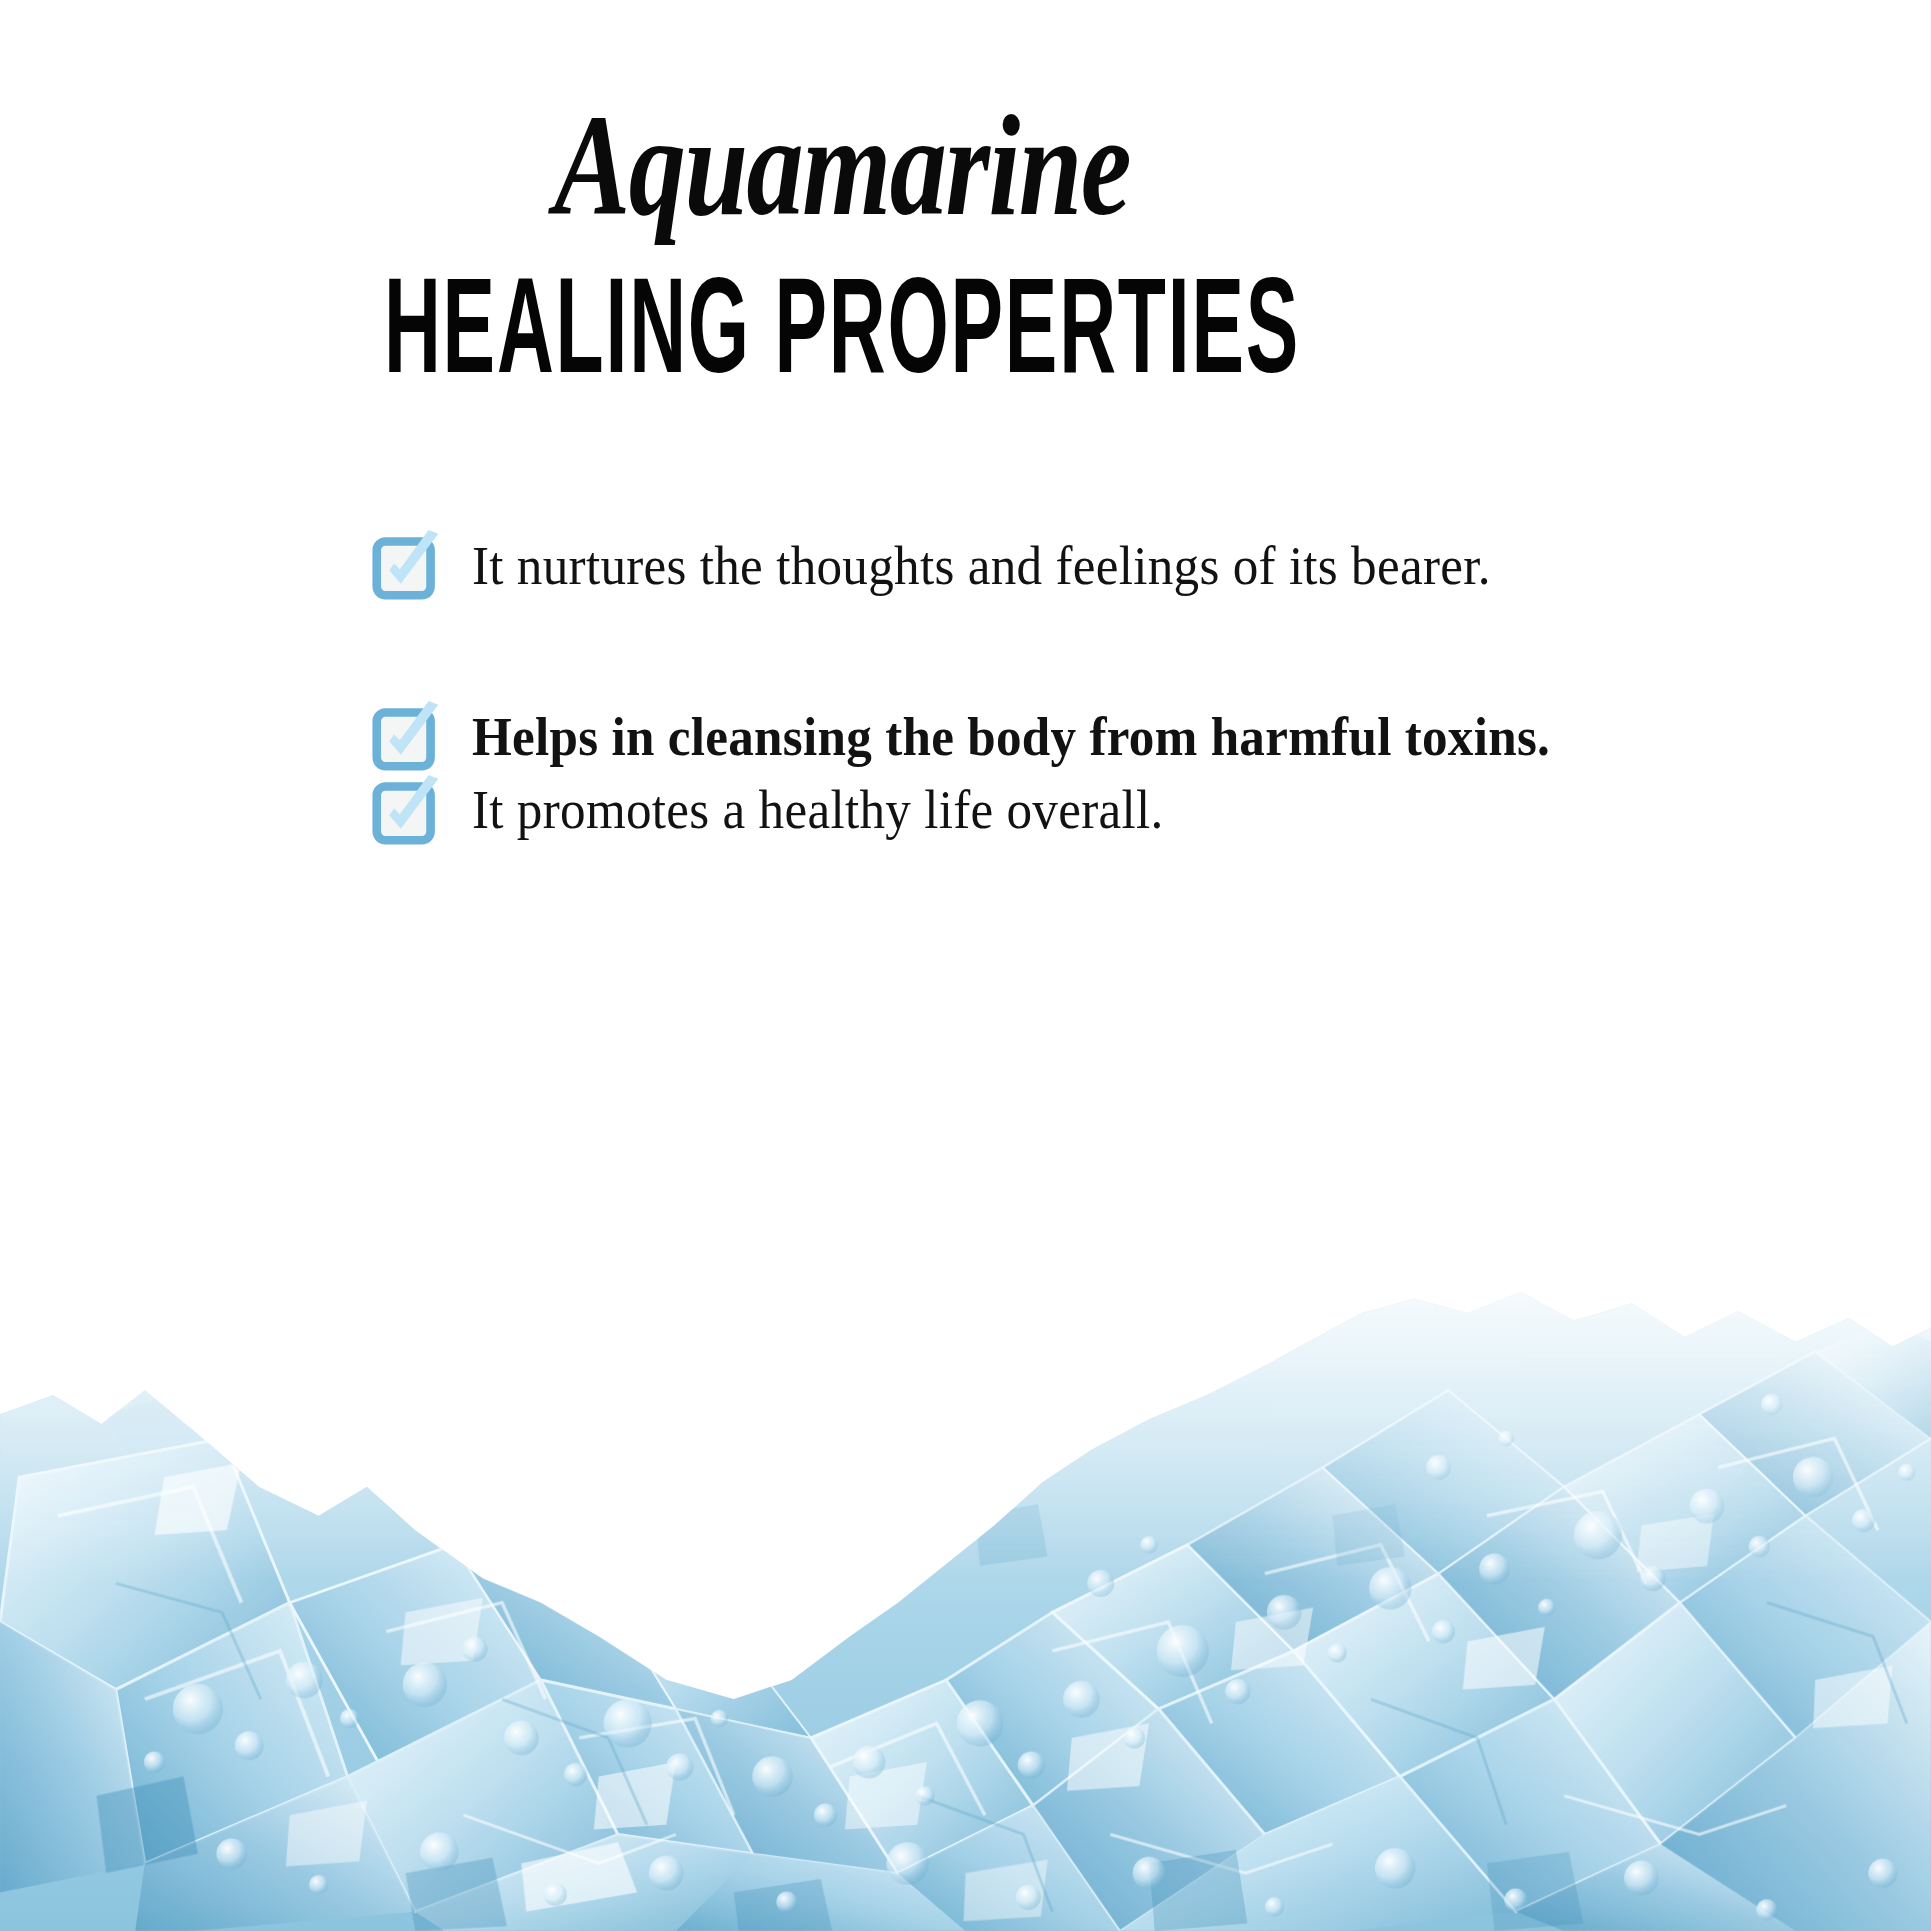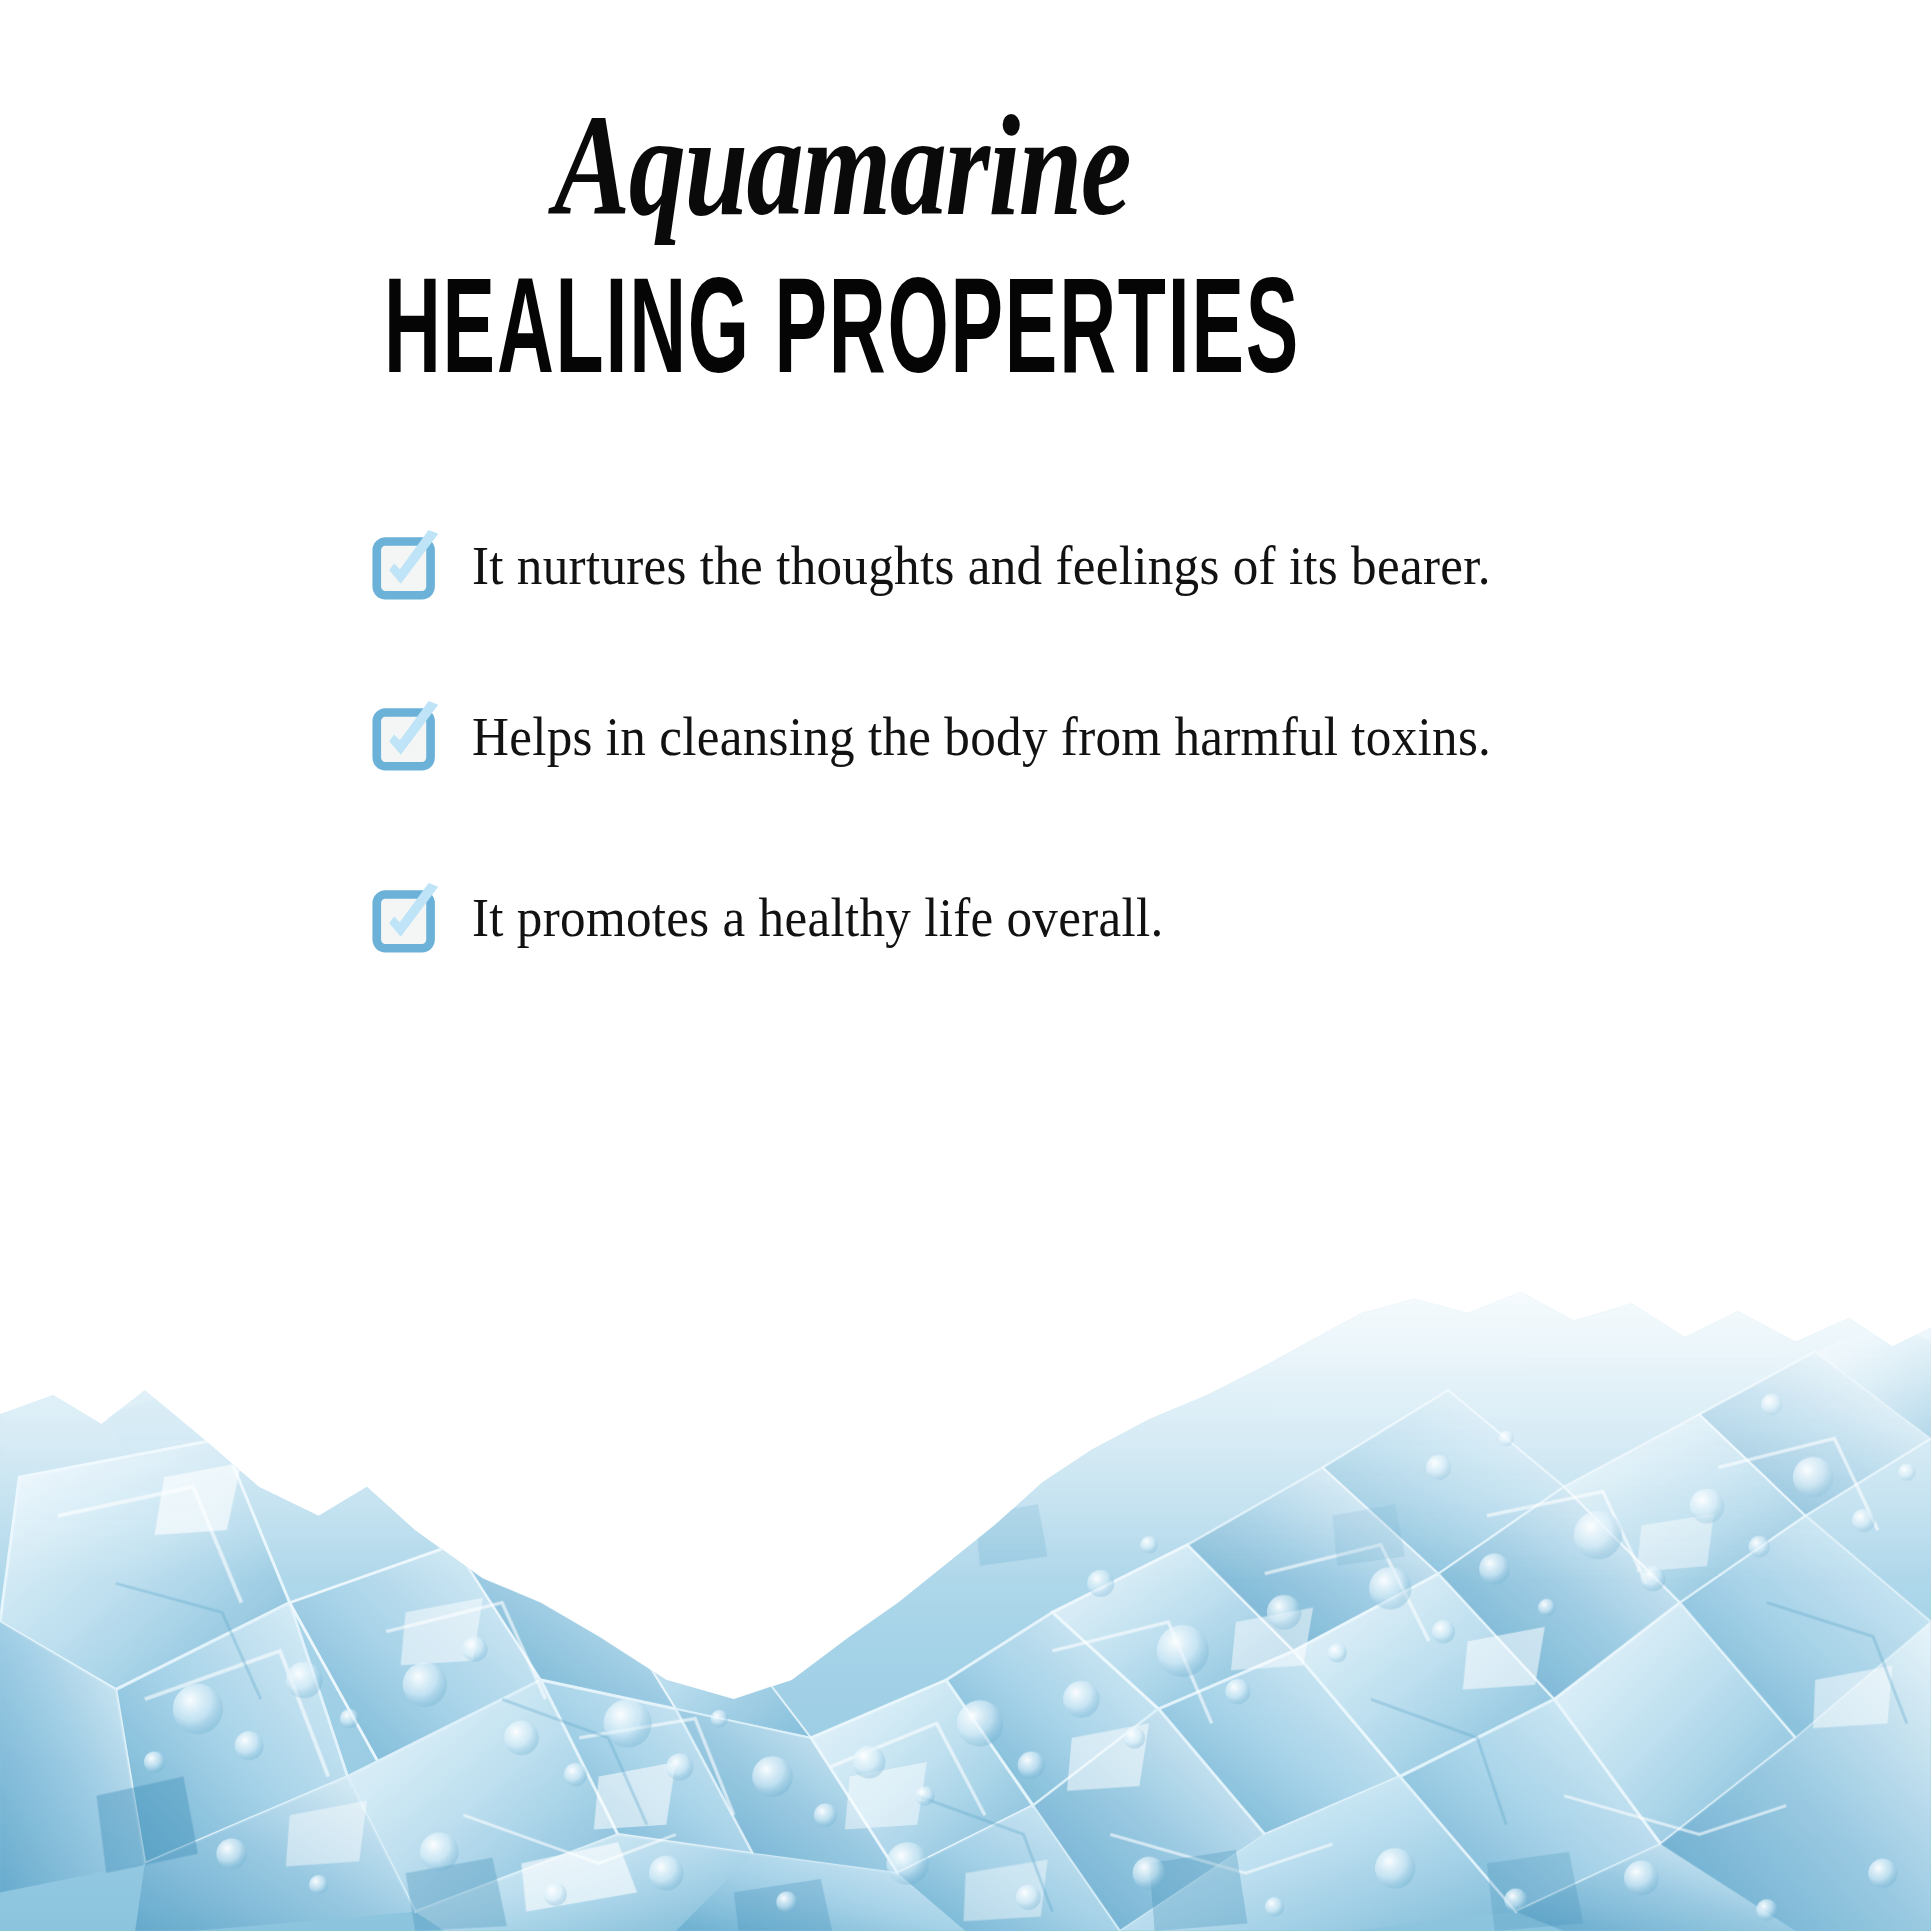--- a/index.html
+++ b/index.html
@@ -66,22 +66,22 @@
   .item {
     position:relative;
     display:flex;
     align-items:center;
   }
 
   
   .item.i0 { margin-top:0px;   }
   .item.i1 { margin-top:106px; }
   .item.i2 { margin-top:85px;  }
-  .item.i3 { margin-top:97px; }
-  .item.i4 { margin-top:108px; }
+  .item.i3 { margin-top:97px;font-weight:bold; }
+  .item.i4 { }
 
   .cb {
     position:relative;
     flex:0 0 auto;
     width:58px;
     height:58px;
     margin-top:5.8px;
     margin-right:39px;
     overflow:visible;
   }

